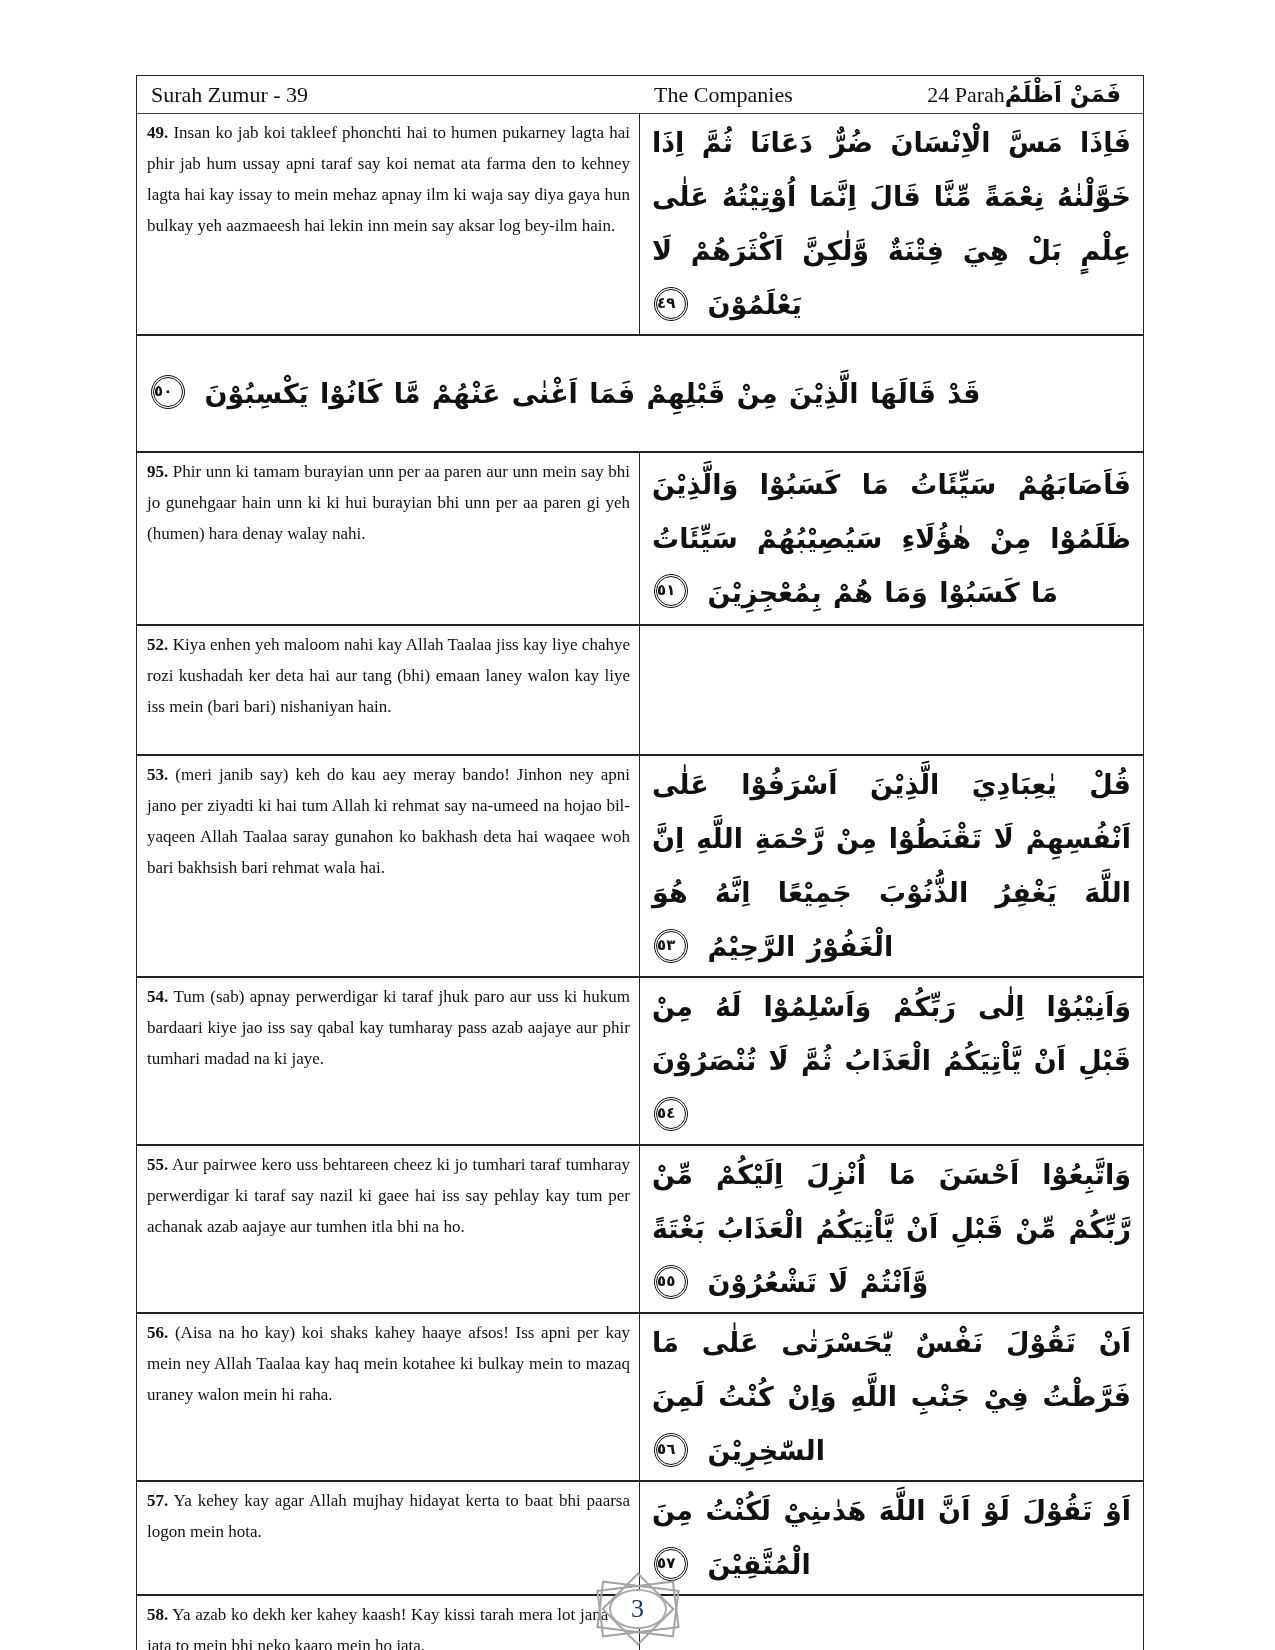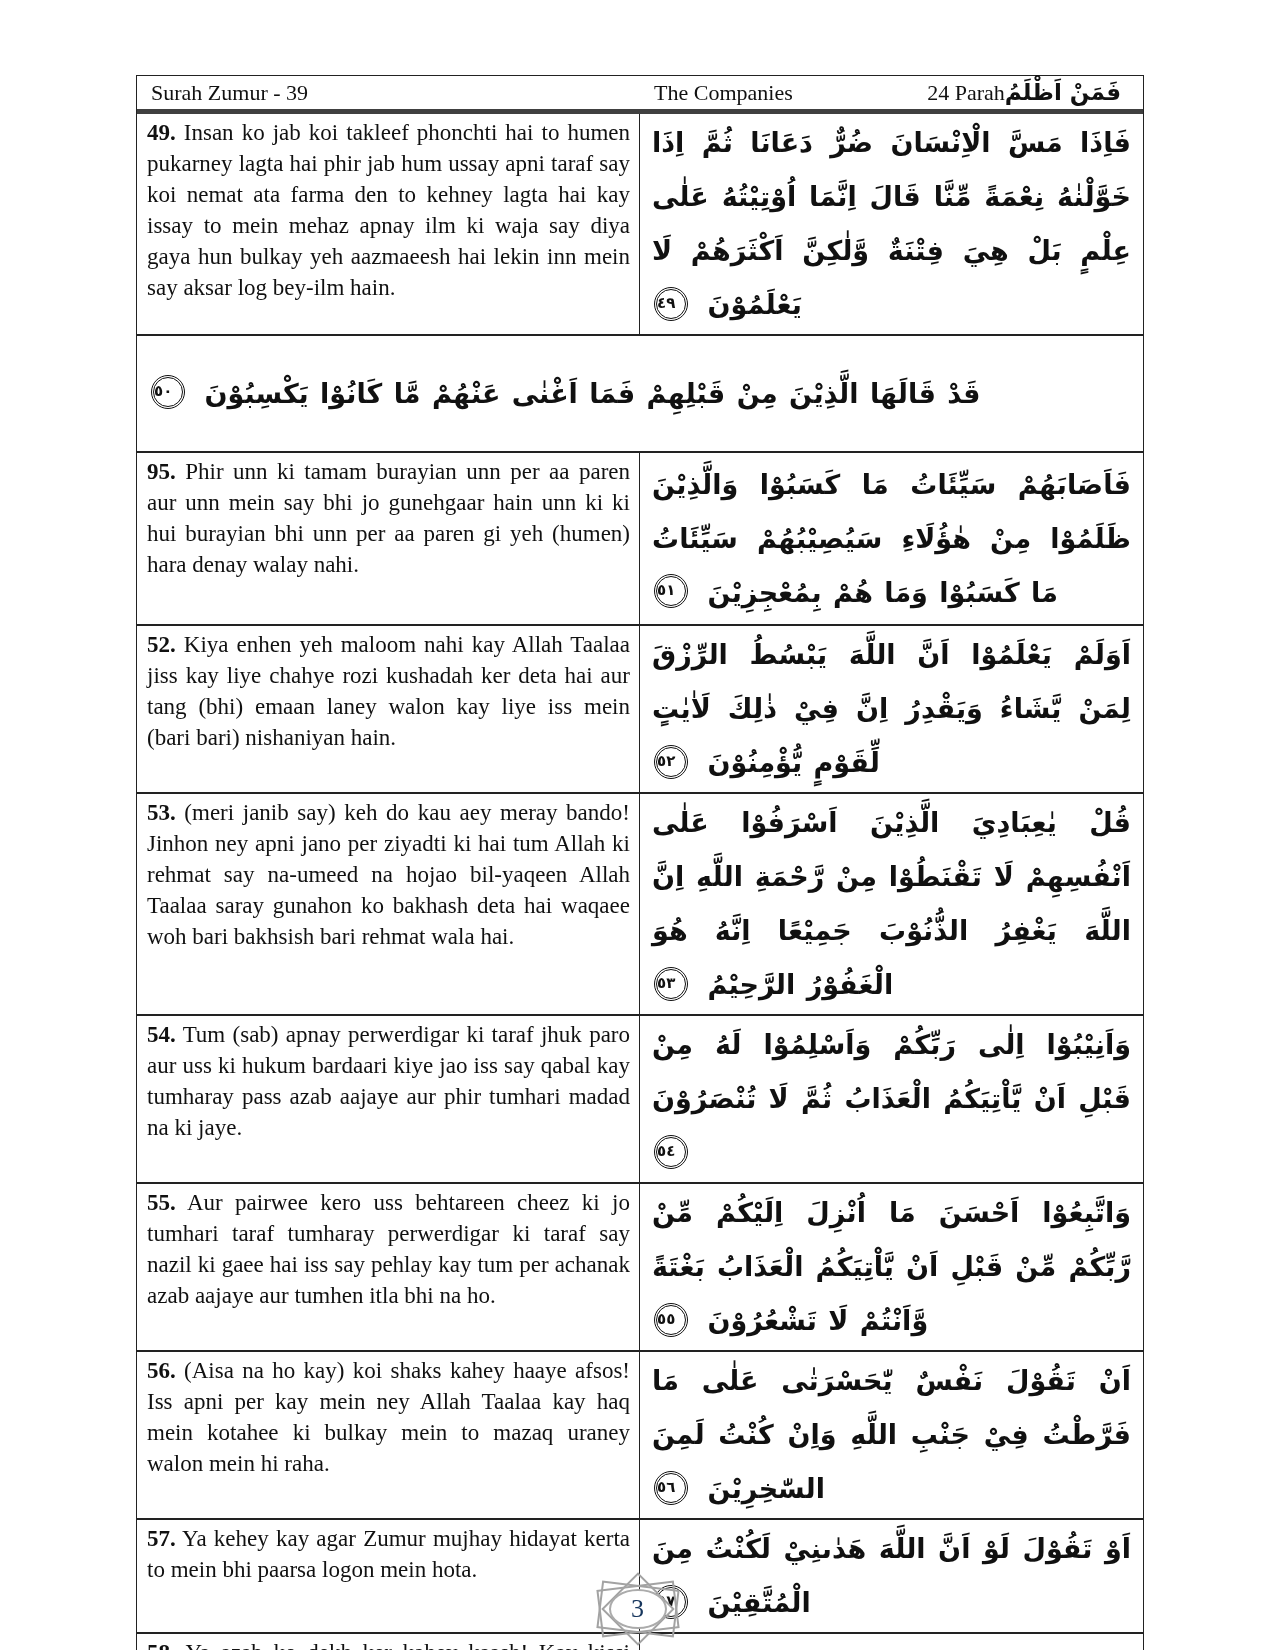--- a/index.html
+++ b/index.html
@@ -2,33 +2,33 @@
 <html><head>
 <meta charset="utf-8">
 <style>
   * { margin:0; padding:0; box-sizing:border-box; }
   html,body { width:1275px; height:1650px; background:#ffffff; }
   body { position:relative; font-family:"Liberation Serif", serif; color:#111; }
 
   .doc { position:absolute; left:136px; top:75px; width:1008px; border:1px solid #222; }
 
   
-  .hdr { display:flex; align-items:center; height:38px; border-bottom:5px solid #404040;
+  .hdr { display:flex; align-items:center; height:38px; border-bottom:1px solid #404040;
          font-size:22px; padding:0 14px; }
   .hdr-left  { flex:1.1; text-align:left; }
   .hdr-mid   { flex:1;   text-align:right; }
   .hdr-right { flex:1.1; text-align:right; }
   .hdr-right .arabic-inline { font-family:"DejaVu Sans", sans-serif; font-weight:bold;
                               font-size:23px; margin-right:8px; direction:rtl; unicode-bidi:embed; }
 
   
   .row { display:flex; align-items:stretch; }
   .row + .row { border-top:2px solid #222; }
   .cell-l { width:503px; flex:none; border-right:1px solid #222;
-            padding:3px 9px 5px 10px; font-size:23px; line-height:31px;
+            padding:3px 9px 5px 10px; font-size:17px; line-height:31px;
             text-align:justify; }
   .cell-l .vnum { font-weight:bold; }
   .cell-r { flex:1; display:flex; align-items:center; padding:2px 12px; }
   .arb { width:100%; direction:rtl; unicode-bidi:embed;
          font-family:"DejaVu Sans", sans-serif; font-weight:bold;
          font-size:27px; line-height:54px; text-align:justify; text-align-last:left;
          word-spacing:2px; }
   .ayah-mark { display:inline-block; min-width:34px; height:34px; line-height:27px;
                border:3px double #111; border-radius:50%; text-align:center;
                font-size:15px; font-weight:bold; vertical-align:middle; margin:0 8px 6px 2px; }
@@ -77,23 +77,20 @@
 
   <div class="row r51">
     <div class="cell-l"><span class="vnum">95.</span> <span>Phir unn ki tamam burayian unn per aa paren aur unn mein say bhi jo gunehgaar hain unn ki ki hui burayian bhi unn per aa paren gi yeh (humen) hara denay walay nahi.</span></div>
     <div class="cell-r">
         <p class="arb"><span>فَاَصَابَهُمْ سَيِّئَاتُ مَا كَسَبُوْا وَالَّذِيْنَ ظَلَمُوْا مِنْ هٰؤُلَاءِ سَيُصِيْبُهُمْ سَيِّئَاتُ مَا كَسَبُوْا وَمَا هُمْ بِمُعْجِزِيْنَ</span> <span class="ayah-mark">٥١</span></p>
       </div>
   </div>
 
   <div class="row r52">
     <div class="cell-l"><span class="vnum">52.</span> <span>Kiya enhen yeh maloom nahi kay Allah Taalaa jiss kay liye chahye rozi kushadah ker deta hai aur tang (bhi) emaan laney walon kay liye iss mein (bari bari) nishaniyan hain.</span></div>
-    <div class="cell-r">
-        <p class="arb"><span>اَوَلَمْ يَعْلَمُوْا اَنَّ اللَّهَ يَبْسُطُ الرِّزْقَ لِمَنْ يَّشَاءُ وَيَقْدِرُ اِنَّ فِيْ ذٰلِكَ لَاٰيٰتٍ لِّقَوْمٍ يُّؤْمِنُوْنَ</span> <span class="ayah-mark">٥٢</span></p>
-      </div>
   </div>
 
   <div class="row r53">
     <div class="cell-l"><span class="vnum">53.</span> <span>(meri janib say) keh do kau aey meray bando! Jinhon ney apni jano per ziyadti ki hai tum Allah ki rehmat say na-umeed na hojao bil-yaqeen Allah Taalaa saray gunahon ko bakhash deta hai waqaee woh bari bakhsish bari rehmat wala hai.</span></div>
     <div class="cell-r">
         <p class="arb"><span>قُلْ يٰعِبَادِيَ الَّذِيْنَ اَسْرَفُوْا عَلٰى اَنْفُسِهِمْ لَا تَقْنَطُوْا مِنْ رَّحْمَةِ اللَّهِ اِنَّ اللَّهَ يَغْفِرُ الذُّنُوْبَ جَمِيْعًا اِنَّهُ هُوَ الْغَفُوْرُ الرَّحِيْمُ</span> <span class="ayah-mark">٥٣</span></p>
       </div>
   </div>
 
   <div class="row r54">
@@ -111,21 +108,21 @@
   </div>
 
   <div class="row r56">
     <div class="cell-l"><span class="vnum">56.</span> <span>(Aisa na ho kay) koi shaks kahey haaye afsos! Iss apni per kay mein ney Allah Taalaa kay haq mein kotahee ki bulkay mein to mazaq uraney walon mein hi raha.</span></div>
     <div class="cell-r">
         <p class="arb"><span>اَنْ تَقُوْلَ نَفْسٌ يّٰحَسْرَتٰى عَلٰى مَا فَرَّطْتُ فِيْ جَنْبِ اللَّهِ وَاِنْ كُنْتُ لَمِنَ السّٰخِرِيْنَ</span> <span class="ayah-mark">٥٦</span></p>
       </div>
   </div>
 
   <div class="row r57">
-    <div class="cell-l"><span class="vnum">57.</span> <span>Ya kehey kay agar Zumur mujhay hidayat kerta to mein bhi paarsa logon mein hota.</span></div>
+    <div class="cell-l"><span class="vnum">57.</span> <span>Ya kehey kay agar Allah mujhay hidayat kerta to baat bhi paarsa logon mein hota.</span></div>
     <div class="cell-r">
         <p class="arb"><span>اَوْ تَقُوْلَ لَوْ اَنَّ اللَّهَ هَدٰىنِيْ لَكُنْتُ مِنَ الْمُتَّقِيْنَ</span> <span class="ayah-mark">٥٧</span></p>
       </div>
   </div>
 
   <div class="row r58">
     <div class="cell-l"><span class="vnum">58.</span> <span>Ya azab ko dekh ker kahey kaash! Kay kissi tarah mera lot jana ho jata to mein bhi neko kaaro mein ho jata.</span></div>
     <div class="cell-r"></div>
   </div>
 </div>

